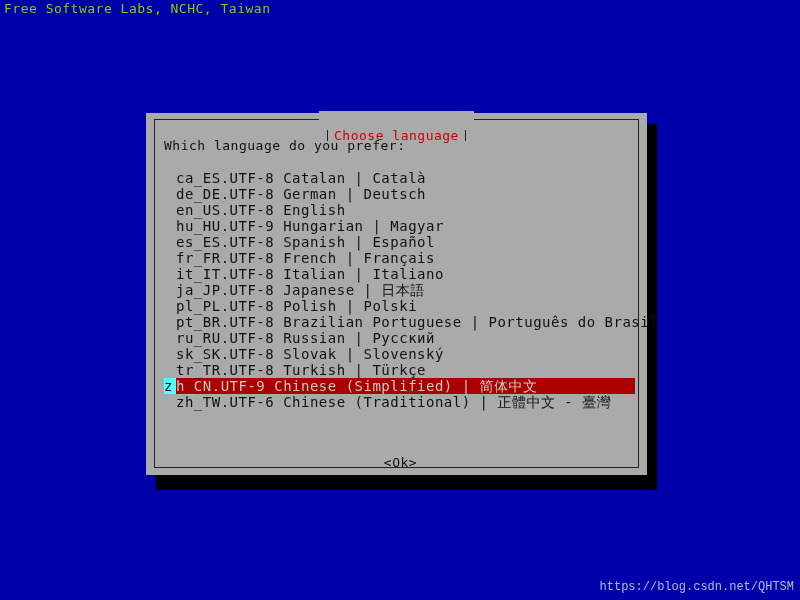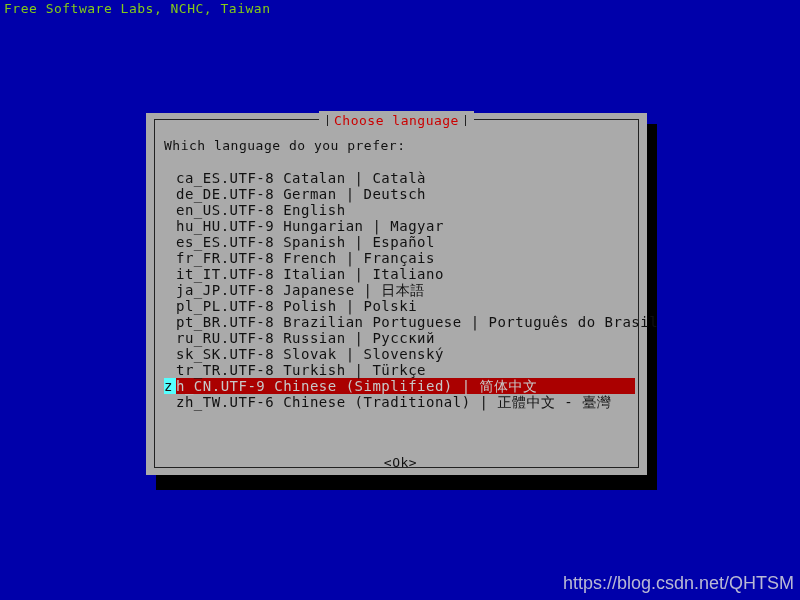--- a/index.html
+++ b/index.html
@@ -65,21 +65,21 @@
     right: 0;
     top: -9px;
     text-align: center;
     height: 18px;
     line-height: 18px;
     pointer-events: none;
   }
   #title-inner {
     display: inline-block;
     background: #aaaaaa;
-    padding: 0 2px;
+    padding: 15px 2px;
     white-space: nowrap;
   }
   .title-tick {
     display: inline-block;
     width: 1px;
     height: 11px;
     background: #222222;
     vertical-align: middle;
     margin: 0 6px;
   }
@@ -162,22 +162,22 @@
     color: #111111;
     white-space: pre;
     padding-left: 8px;
   }
 
   
   #watermark {
     position: absolute;
     right: 6px;
     bottom: 6px;
-    font-family: Liberation Sans, sans-serif;
-    font-size: 18px;
+    font-family: Liberation Mono, monospace;
+    font-size: 12px;
     color: #b9b9d4;
     white-space: pre;
   }
 </style>
 </head>
 <body>
 
 <div id="banner">Free Software Labs, NCHC, Taiwan</div>
 
 <div id="dialog-shadow"></div>

